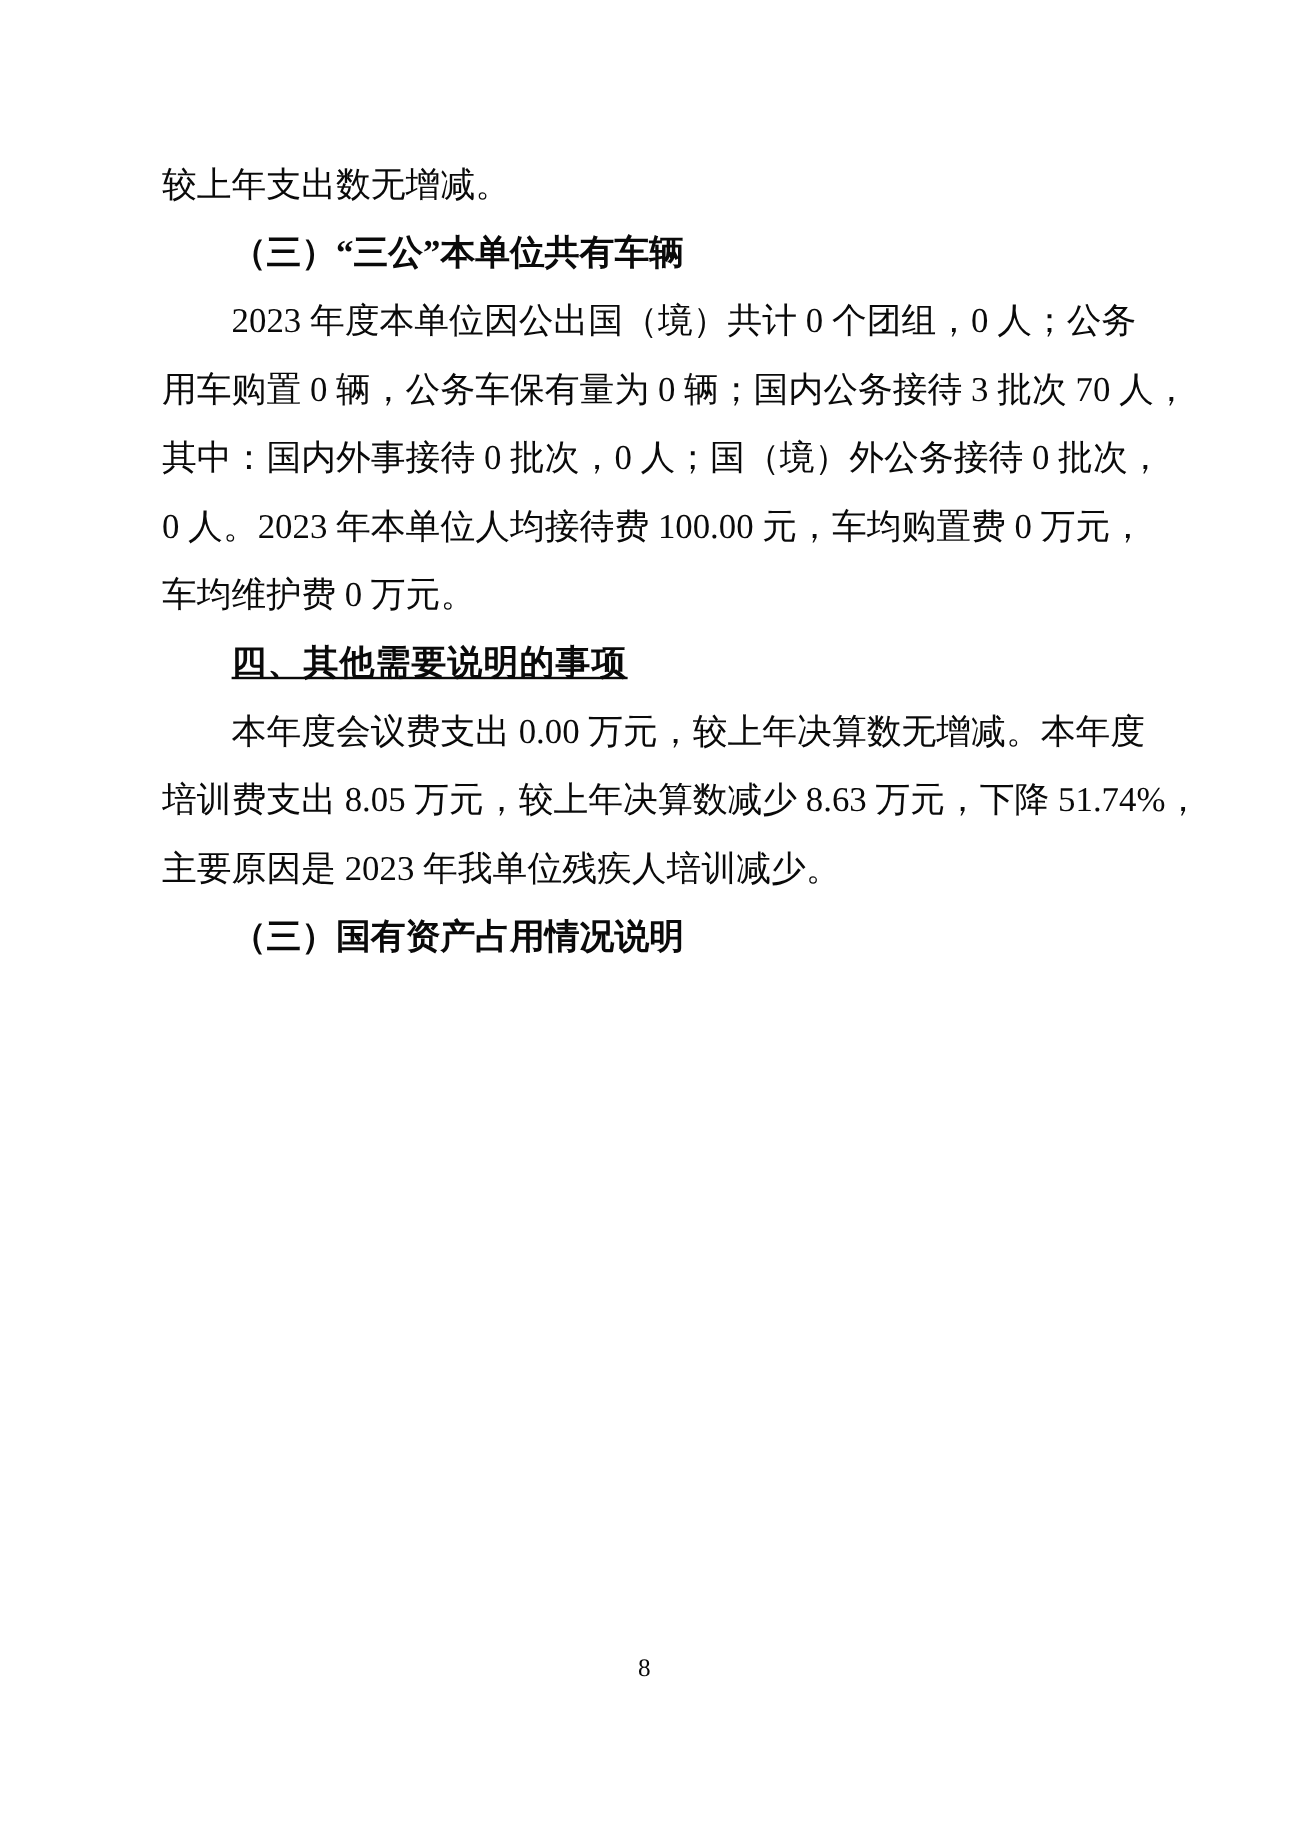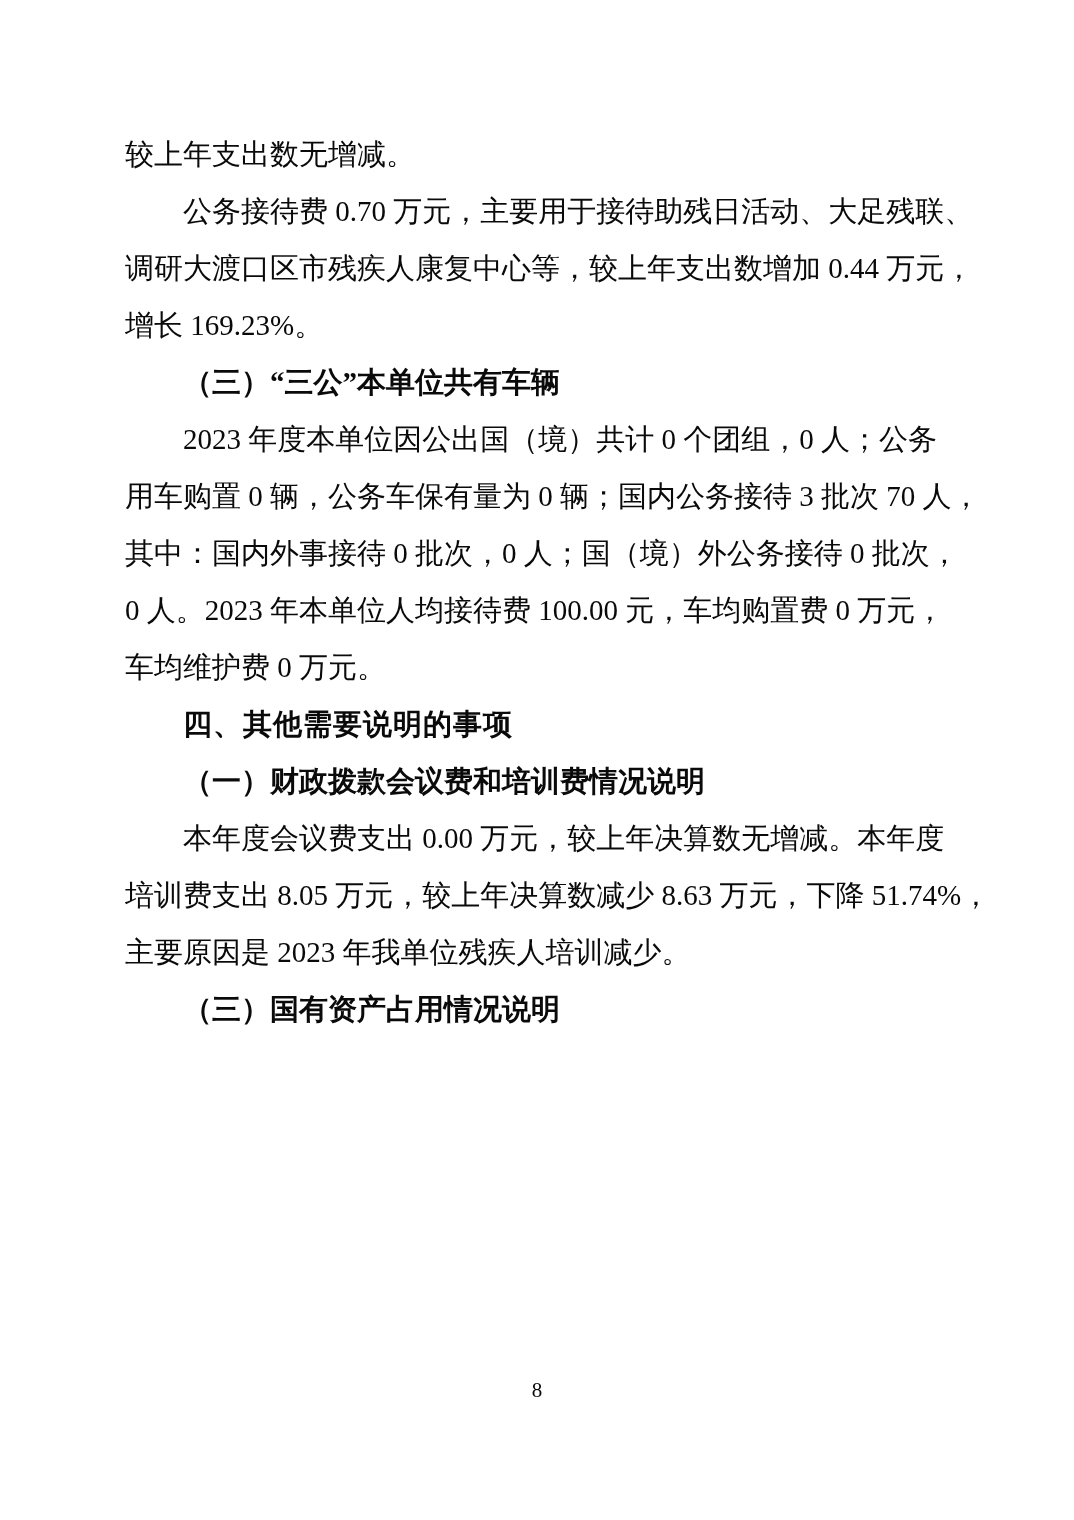--- a/index.html
+++ b/index.html
@@ -11,21 +11,21 @@
     position: relative;
     width: 1074px;
     height: 1520px;
     background: #ffffff;
     overflow: hidden;
     font-family: "Liberation Serif", "DejaVu Serif", serif;
     color: #0a0a0a;
   }
   .content {
     position: absolute;
-    left: 125px;
+    left: 135px;
     top: 126px;
     width: 824px;
   }
   .para {
     font-family: "Liberation Serif", "DejaVu Serif", serif;
     font-size: 29px;
     line-height: 57px;
     white-space: pre;        
     color: #0a0a0a;
     font-weight: 400;
@@ -33,20 +33,21 @@
   .indent {
     text-indent: 2em;        
   }
   .h-kai {
     font-weight: 700;        
   }
   .h-hei {
     font-family: "Liberation Sans", "DejaVu Sans", sans-serif; 
     font-weight: 700;
     letter-spacing: 1px;
+    text-decoration: underline;
   }
   .page-number {
     position: absolute;
     left: 0;
     right: 0;
     top: 1376px;
     text-align: center;
     font-family: "Liberation Serif", "DejaVu Serif", serif;
     font-size: 21px;
     line-height: 28px;
@@ -54,35 +55,31 @@
   }
 </style>
 </head>
 <body>
 
 <div class="page">
   <div class="content">
 
     <div class="para">较上年支出数无增减。</div>
 
-    <div class="para indent">公务接待费 0.70 万元，主要用于接待助残日活动、大足残联、
-调研大渡口区市残疾人康复中心等，较上年支出数增加 0.44 万元，
-增长 169.23%。</div>
 
     <div class="para indent h-kai">（三）“三公”本单位共有车辆</div>
 
     <div class="para indent">2023 年度本单位因公出国（境）共计 0 个团组，0 人；公务
 用车购置 0 辆，公务车保有量为 0 辆；国内公务接待 3 批次 70 人，
 其中：国内外事接待 0 批次，0 人；国（境）外公务接待 0 批次，
 0 人。2023 年本单位人均接待费 100.00 元，车均购置费 0 万元，
 车均维护费 0 万元。</div>
 
     <div class="para indent h-hei">四、其他需要说明的事项</div>
 
-    <div class="para indent h-kai">（一）财政拨款会议费和培训费情况说明</div>
 
     <div class="para indent">本年度会议费支出 0.00 万元，较上年决算数无增减。本年度
 培训费支出 8.05 万元，较上年决算数减少 8.63 万元，下降 51.74%，
 主要原因是 2023 年我单位残疾人培训减少。</div>
 
 
 
     <div class="para indent h-kai">（三）国有资产占用情况说明</div>
 
 

